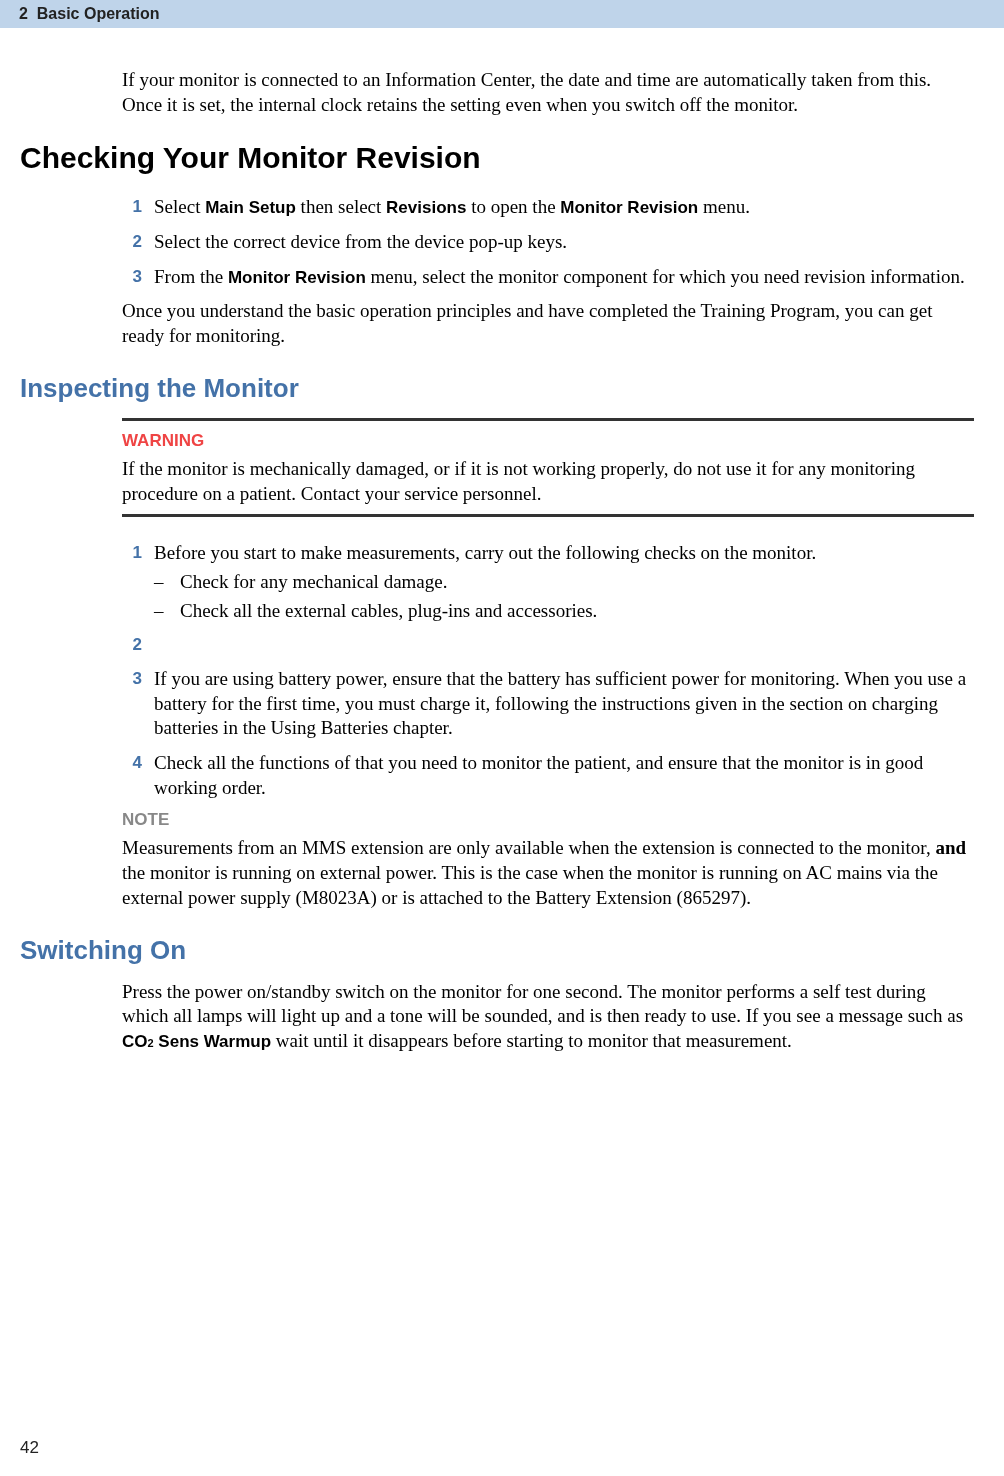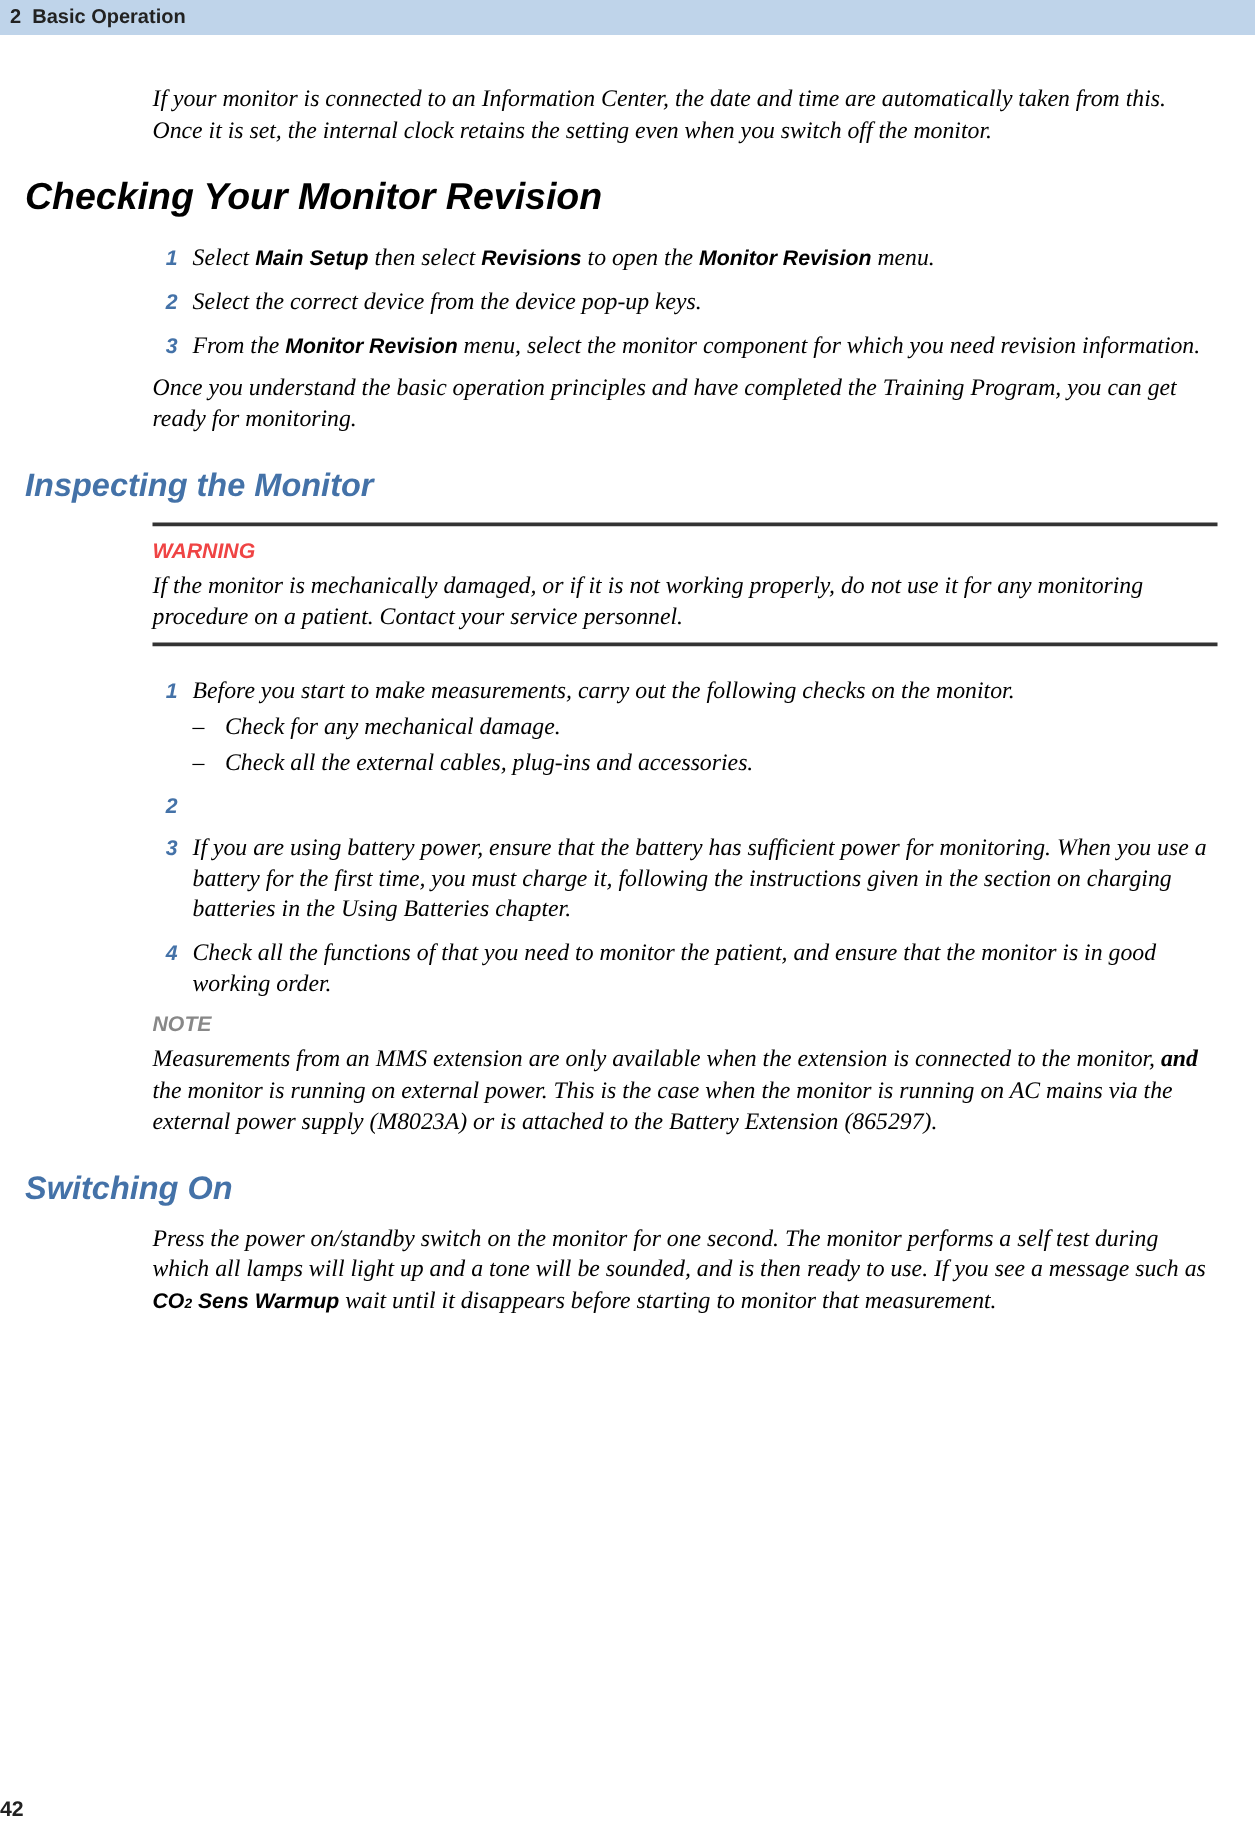--- a/index.html
+++ b/index.html
@@ -6,28 +6,27 @@
   body {
     width: 1004px;
     height: 1476px;
     background: #ffffff;
     font-family: Arial, Helvetica, sans-serif;
     color: #000;
     position: relative;
   }
   .header-bar {
     background: #bfd4ea;
-    padding: 5px 8px;
+    padding: 5px 19px;
     font-size: 16px;
     font-weight: bold;
     color: #222;
   }
   .content {
     padding: 0 20px 0 20px;
-    font-style: italic;
   }
   .serif {
     font-family: Garamond, Georgia, 'Times New Roman', serif;
   }
   .body-para {
     margin-left: 102px;
     margin-right: 10px;
     font-size: 19px;
     line-height: 1.3;
     margin-top: 40px;
@@ -112,23 +111,23 @@
     margin-bottom: 4px;
   }
   .dash {
     width: 26px;
     flex: 0 0 26px;
   }
   .sub-body { flex: 1; }
   .page-num {
     position: absolute;
     bottom: 18px;
-    left: 0;
-    font-size: 17px;
-    font-weight: bold;
+    left: 20px;
+    font-size: 17px;
+    font-weight: normal;
     font-family: Arial, Helvetica, sans-serif;
     color: #222;
   }
   .bold-serif { font-weight: bold; }
   .co2-sub { font-family: Arial, Helvetica, sans-serif; font-weight: bold; font-size: 11px; vertical-align: baseline; }
 </style>
 </head>
 <body>
 
 <div class="header-bar">

